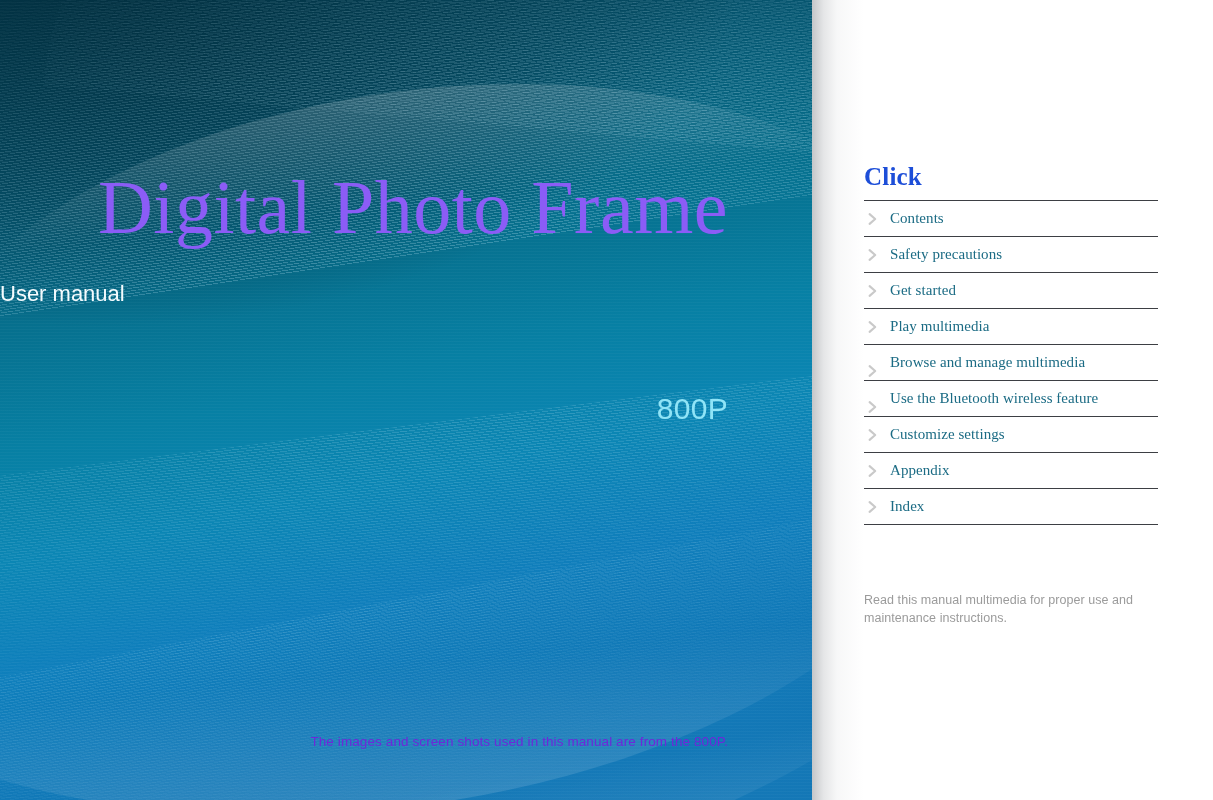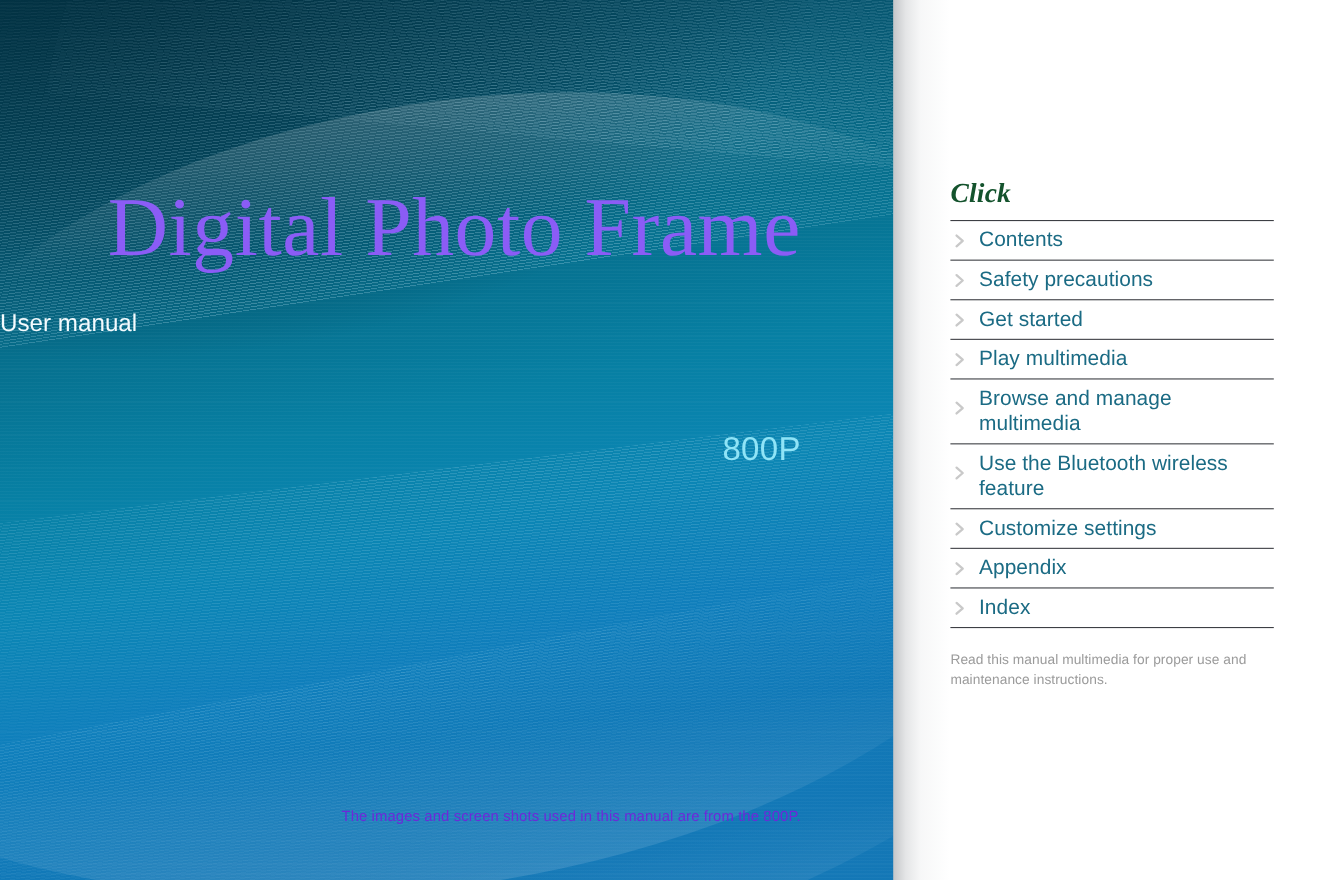--- a/index.html
+++ b/index.html
@@ -202,25 +202,24 @@
   
   #index-panel {
     position:absolute;
     left:864px; top:0;
     width:294px; height:800px;
   }
   #click-heading {
     position:absolute;
     left:0; top:163px;
     font-family:"Liberation Serif", serif;
-    font-style:italic;
     font-weight:700;
     font-size:25px;
     line-height:28px;
-    color:#14532d;
+    color:#1d4ed8;
     letter-spacing:0.2px;
   }
   #link-list {
     position:absolute;
     left:0; top:200px;
     width:294px;
     list-style:none;
   }
   #link-list li {
     position:relative;
@@ -239,24 +238,25 @@
     top:50%;
     transform:translateY(-50%);
     width:14px; height:14px;
     display:block;
   }
   #link-list li.two-line .chev {
     top:19px;
     transform:none;
   }
   #link-list li .label {
-    font-size:19px;
+    font-size:15px;
     line-height:23px;
     color:#1b6b84;
     letter-spacing:0.05px;
+    font-family:Liberation Serif, serif;
   }
   #read-note {
     position:absolute;
     left:0; top:592px;
     width:285px;
     font-size:12.5px;
     line-height:17.5px;
     color:#9b9b9b;
     letter-spacing:0.05px;
   }

